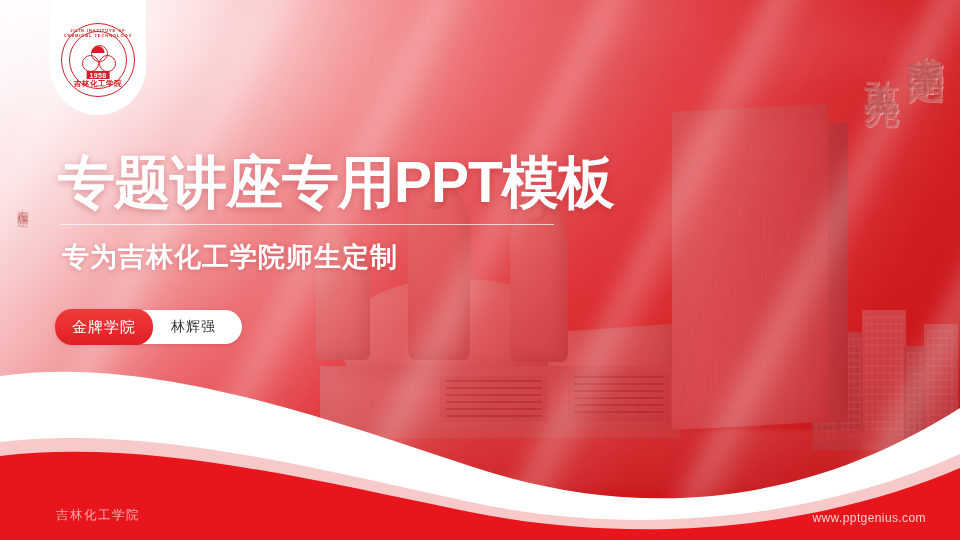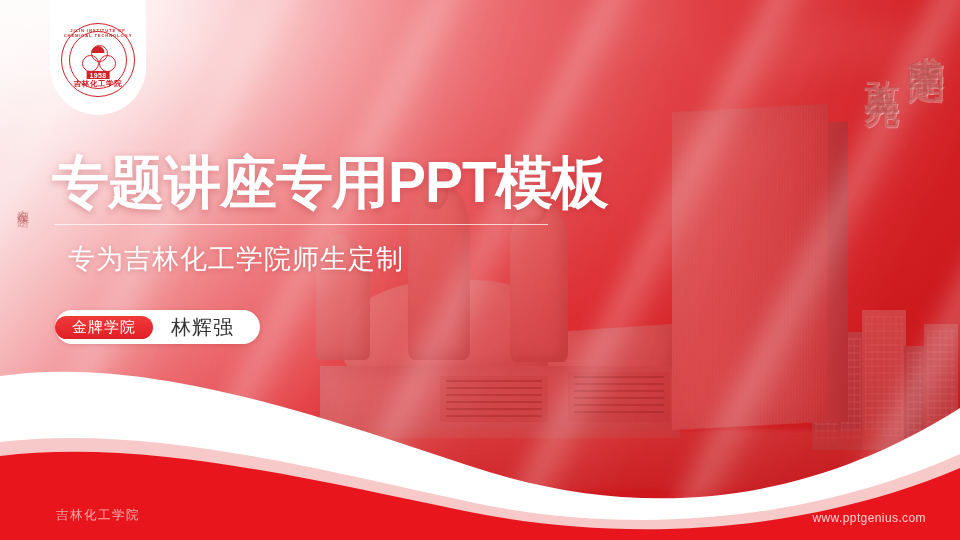--- a/index.html
+++ b/index.html
@@ -301,79 +301,79 @@
     font-size: 7px;
     font-weight: 700;
     padding: 0.5px 3px;
     letter-spacing: .3px;
     font-family: "Liberation Sans", sans-serif;
   }
 
   
   .headline-block {
     position: absolute;
-    left: 52px; top: 152px;
+    left: 58px; top: 152px;
     z-index: 7;
   }
   .main-title {
     margin: 0;
     font-size: 57px;
     line-height: 1.06;
     font-weight: 700;
     color: #ffffff;
     letter-spacing: -1px;
     white-space: nowrap;
     text-shadow: 0 2px 7px rgba(160,20,28,.32);
     font-family: "Liberation Sans", "DejaVu Sans", sans-serif;
   }
   .title-rule {
     width: 494px;
     height: 1px;
     background: rgba(255,255,255,.72);
     margin: 12px 0 14px 2px;
   }
   .sub-title {
-    margin: 16px;
+    margin: 4px;
     font-size: 27px;
-    font-weight: 400;
+    font-weight: 700;
     color: #ffffff;
     letter-spacing: 1px;
     white-space: nowrap;
     text-shadow: 0 1px 5px rgba(160,20,28,.28);
   }
 
   
   .pill {
     position: absolute;
     left: 55px; top: 310px;
     height: 34px;
     background: #ffffff;
     border-radius: 17px;
     display: inline-flex;
     align-items: center;
     padding-right: 4px;
     z-index: 7;
     box-shadow: 0 1px 4px rgba(150,20,28,.18);
   }
   .pill-left {
-    height: 23px;
+    height: 36px;
     min-width: 98px;
     padding: 0 15px;
     border-radius: 17px;
     background: linear-gradient(180deg,#f03a3a,#e01f26);
     color: #ffffff;
     font-size: 15px;
     letter-spacing: 1px;
     display: flex; align-items: center; justify-content: center;
     box-sizing: border-box;
   }
   .pill-right {
     padding: 0 22px 0 18px;
     color: #333333;
-    font-size: 20px;
+    font-size: 14px;
     letter-spacing: 1px;
     white-space: nowrap;
   }
 
   
   .wave-wrap {
     position: absolute;
     left: 0; right: 0; bottom: 0;
     height: 190px;
     z-index: 8;

